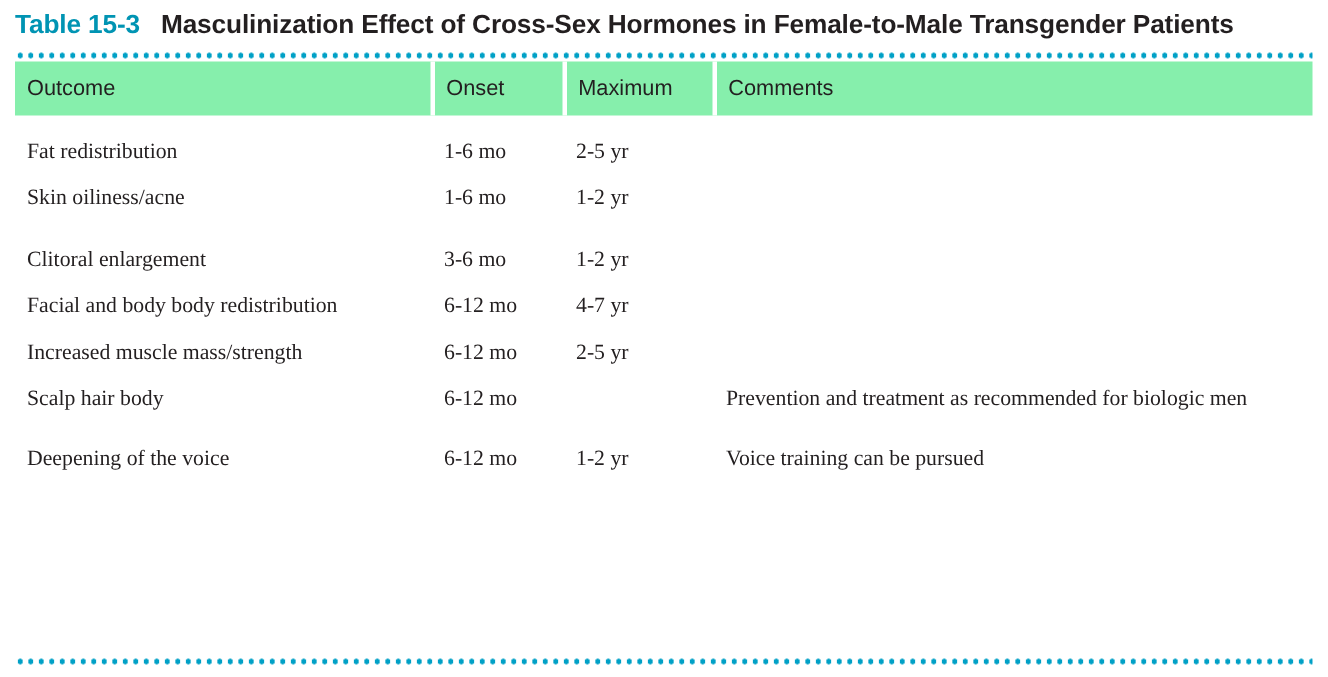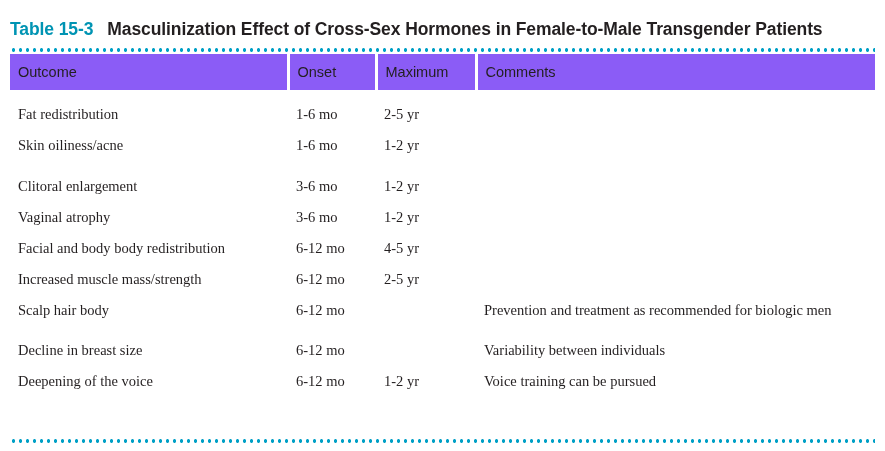--- a/index.html
+++ b/index.html
@@ -12,21 +12,21 @@
     background: #ffffff;
     font-family: "Liberation Sans", sans-serif;
     color: #231f20;
     overflow: hidden;
   }
   .page {
     position: relative;
     width: 885px;
     height: 451px;
     box-sizing: border-box;
-    padding: 13px 10px;
+    padding: 0 10px;
   }
   .title-block {
     padding: 6px 0 6px 0;
     line-height: 1.22;
   }
   .title-line {
     font-size: 17.5px;
     font-weight: bold;
     letter-spacing: -0.1px;
   }
@@ -48,21 +48,21 @@
     background-position: 0 center;
     margin: 2px 0 0 0;
   }
   table.tbl {
     width: 100%;
     border-collapse: collapse;
     table-layout: fixed;
     margin-top: 2px;
   }
   thead th {
-    background: #8b5cf6;
+    background: #86efac;
     text-align: left;
     font-weight: normal;
     font-size: 14.5px;
     color: #231f20;
     padding: 10px 8px 10px 8px;
     vertical-align: middle;
     border-right: 3px solid #ffffff;
   }
   thead th:last-child {
     border-right: none;
@@ -149,31 +149,25 @@
           <td colspan="4"></td>
         </tr>
 
       <tr>
         <td>Clitoral enlargement</td>
         <td>3-6 mo</td>
         <td>1-2 yr</td>
         <td></td>
       </tr>
 
-      <tr>
-        <td>Vaginal atrophy</td>
-        <td>3-6 mo</td>
-        <td>1-2 yr</td>
-        <td></td>
-      </tr>
 
       <tr>
         <td>Facial and body body redistribution</td>
         <td>6-12 mo</td>
-        <td>4-5 yr</td>
+        <td>4-7 yr</td>
         <td></td>
       </tr>
 
       <tr>
         <td>Increased muscle mass/strength</td>
         <td>6-12 mo</td>
         <td>2-5 yr</td>
         <td></td>
       </tr>
 
@@ -181,26 +175,20 @@
         <td>Scalp hair body</td>
         <td>6-12 mo</td>
         <td></td>
         <td>Prevention and treatment as recommended for biologic men</td>
       </tr>
 
       <tr class="spacer">
           <td colspan="4"></td>
         </tr>
 
-      <tr>
-        <td>Decline in breast size</td>
-        <td>6-12 mo</td>
-        <td></td>
-        <td>Variability between individuals</td>
-      </tr>
 
       <tr>
         <td>Deepening of the voice</td>
         <td>6-12 mo</td>
         <td>1-2 yr</td>
         <td>Voice training can be pursued</td>
       </tr>
     </tbody>
   </table>
 

